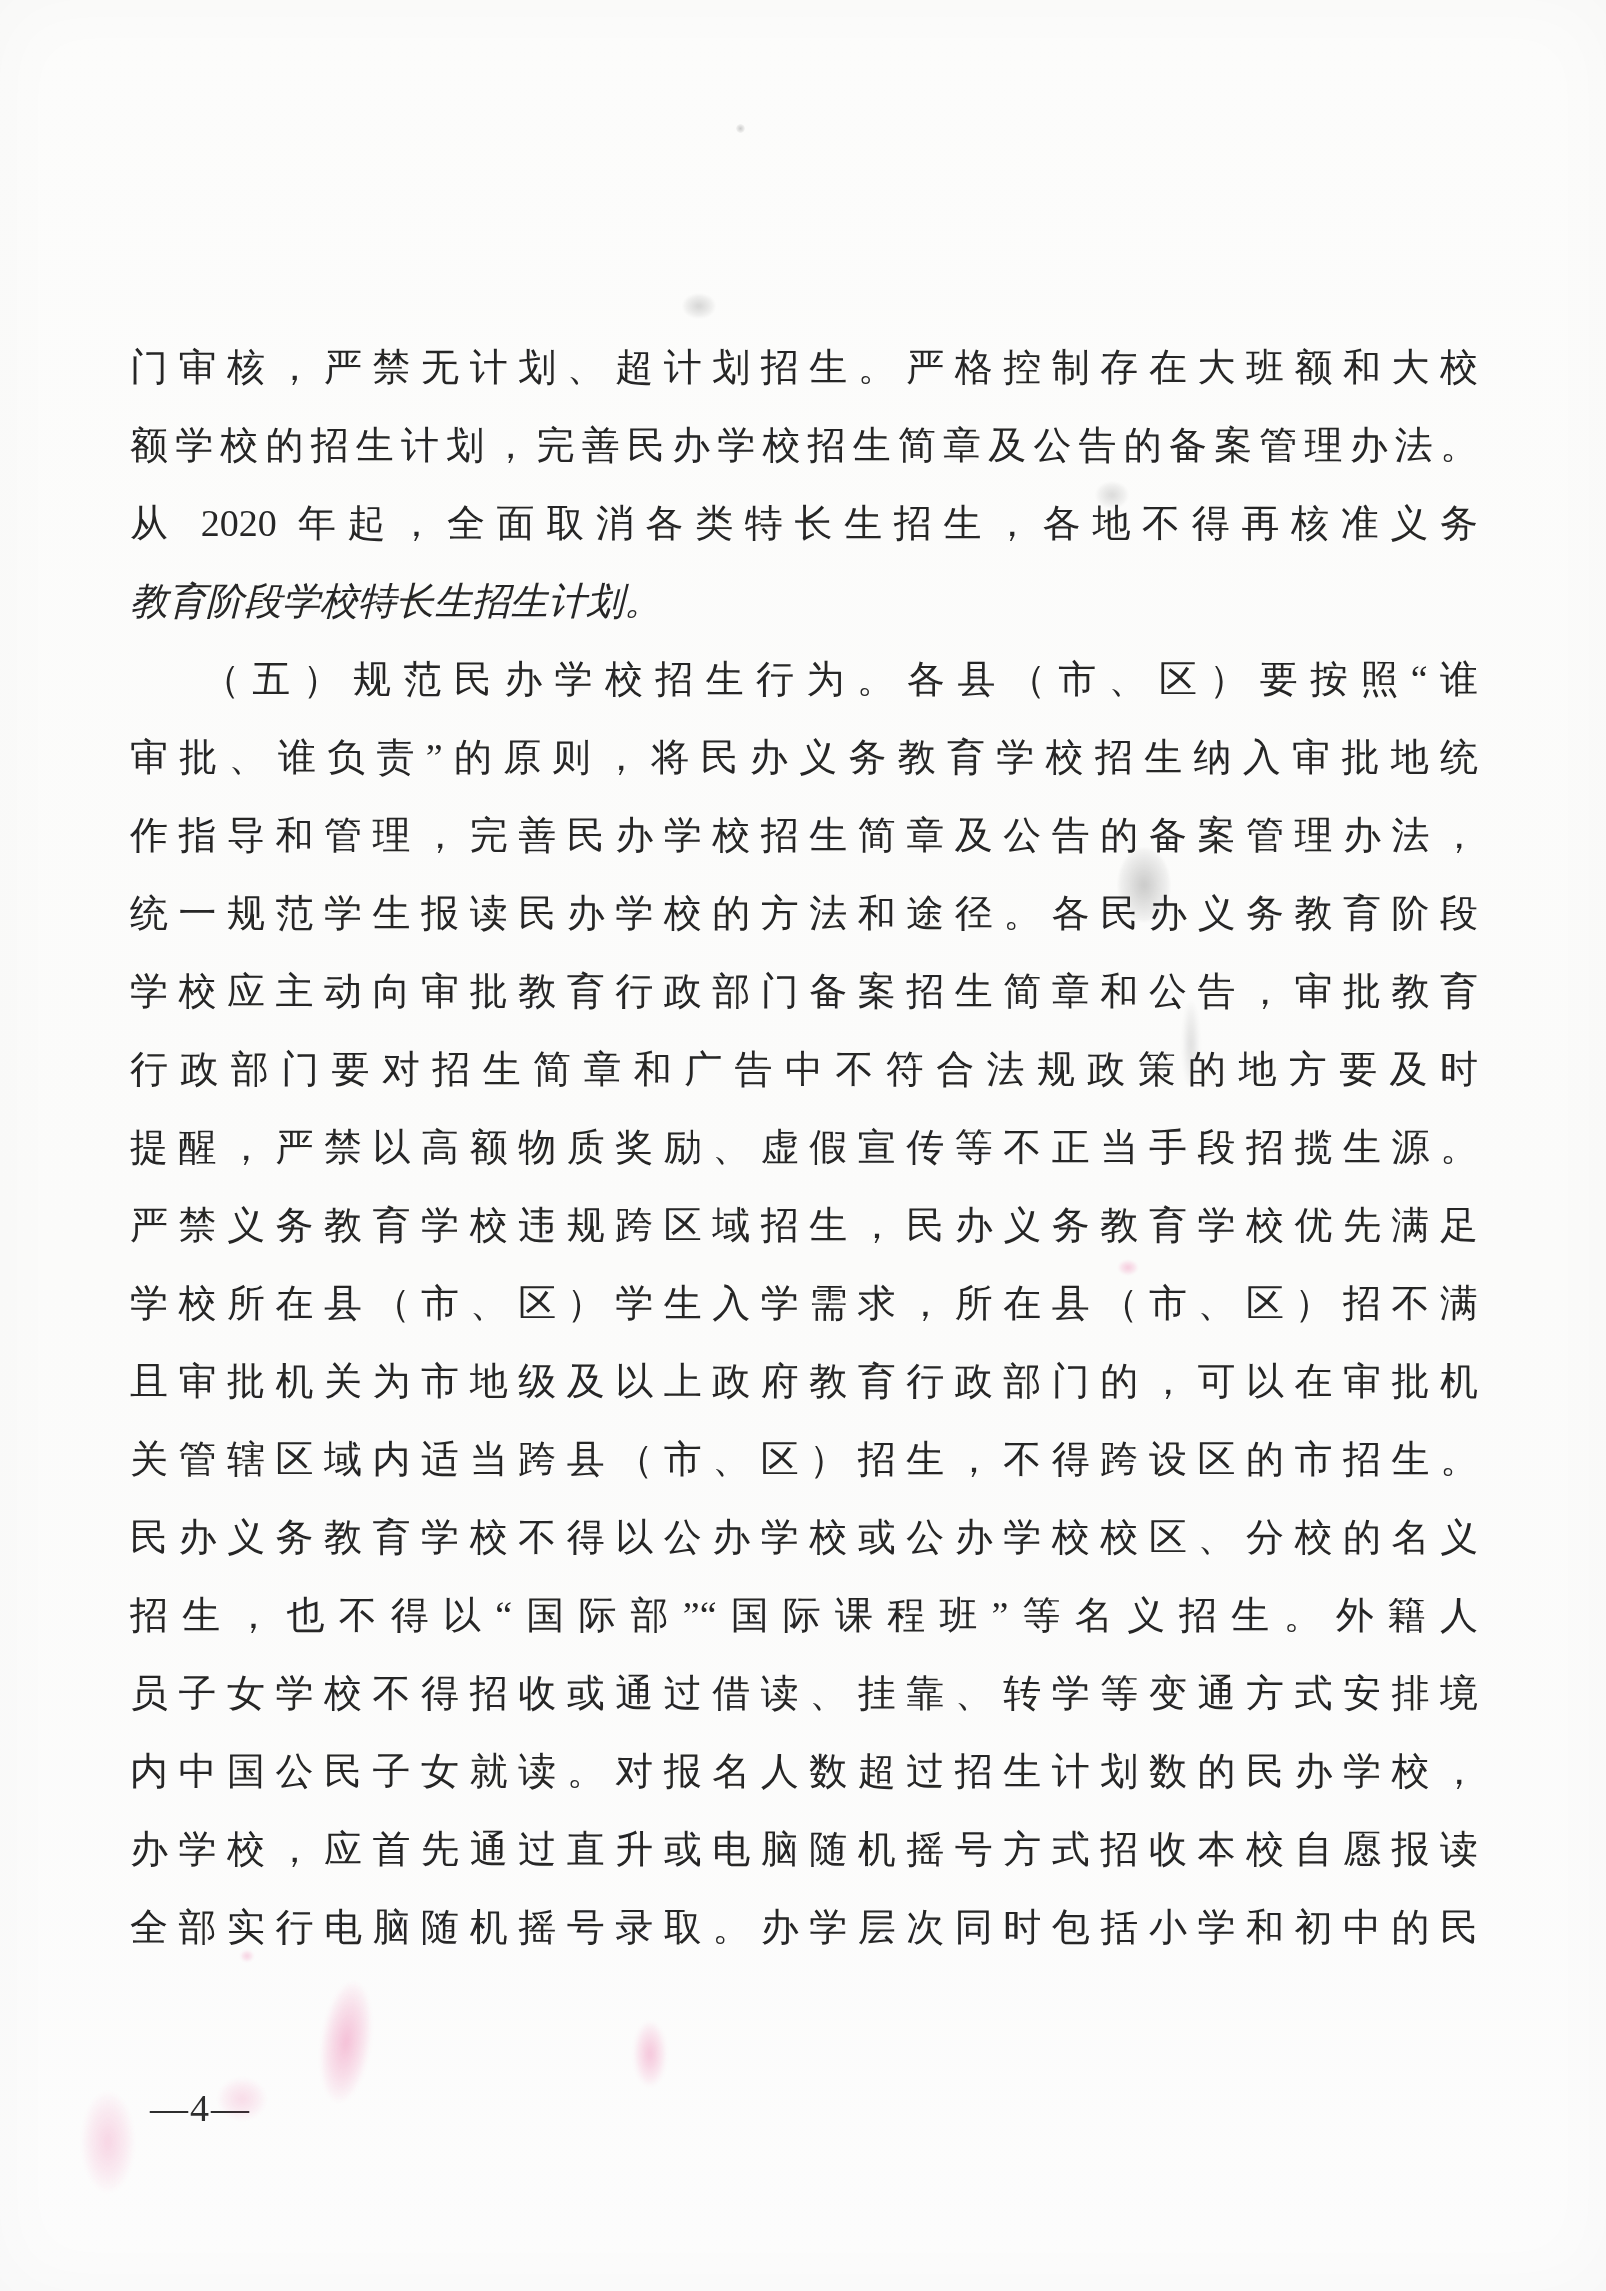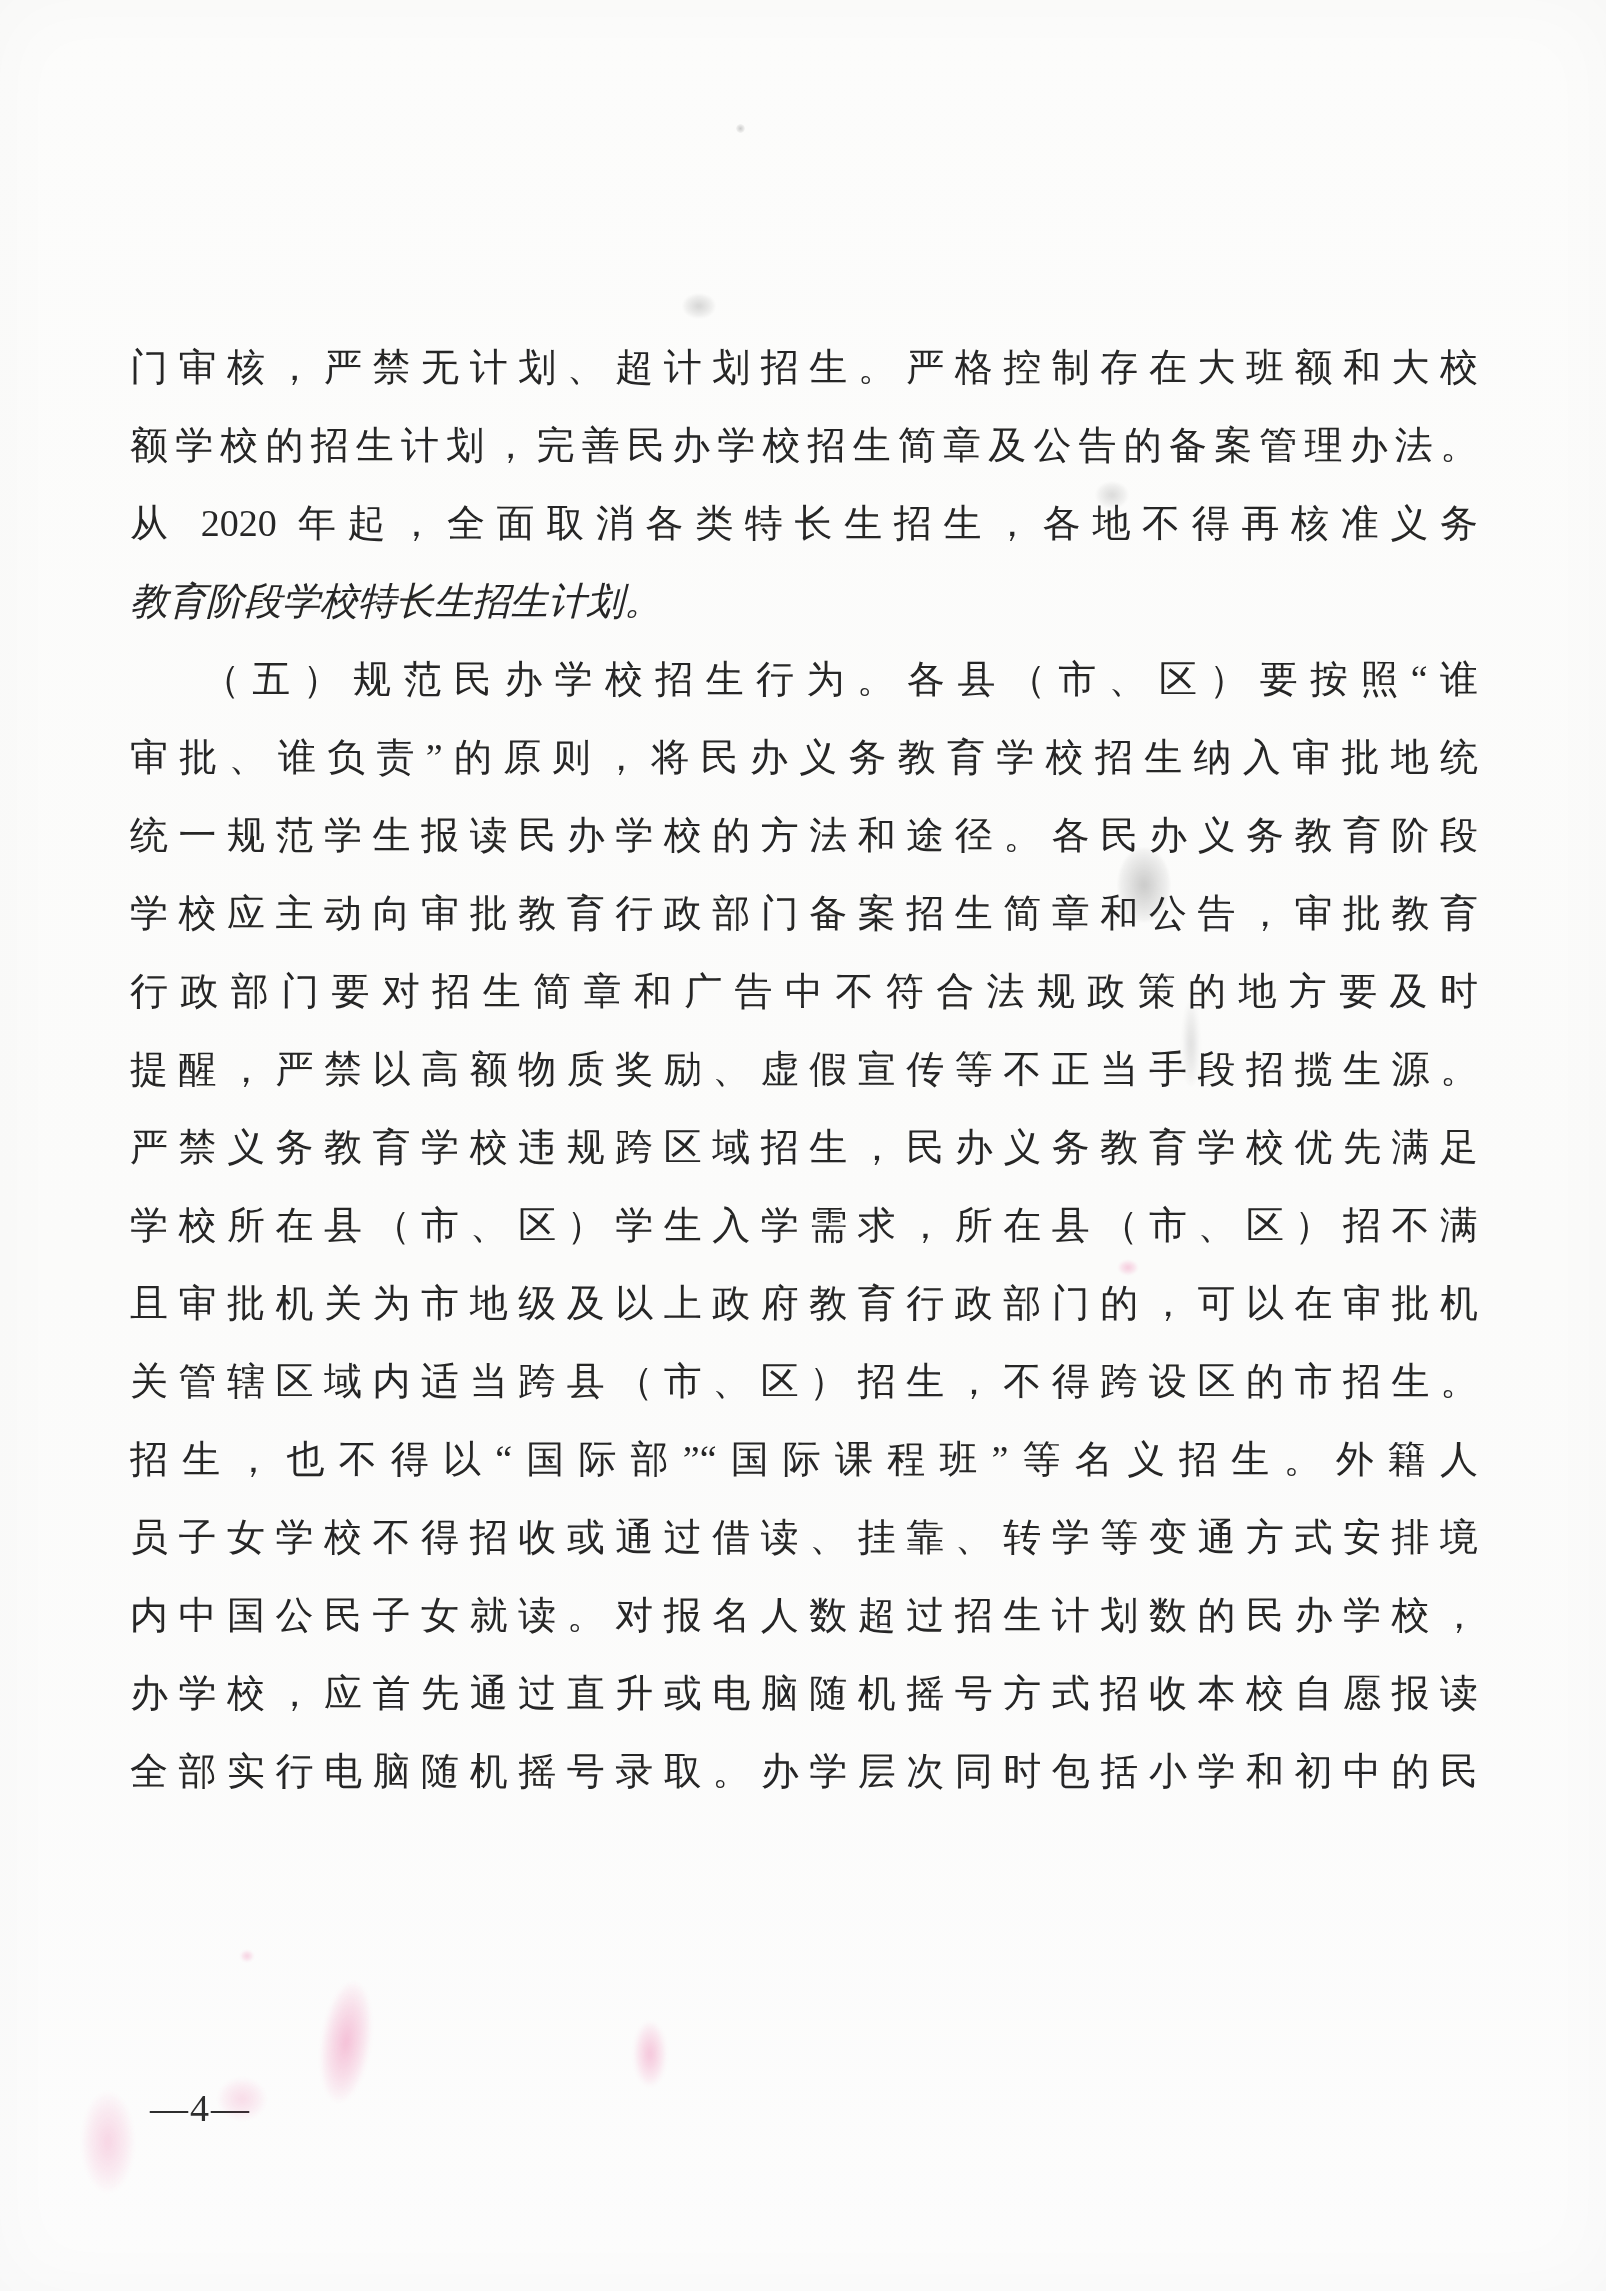--- a/index.html
+++ b/index.html
@@ -82,28 +82,30 @@
 
 <div class="page">
 
   <div id="text-block">
       <div class="line">门审核，严禁无计划、超计划招生。严格控制存在大班额和大校</div>
       <div class="line">额学校的招生计划，完善民办学校招生简章及公告的备案管理办法。</div>
       <div class="line">从 2020 年起，全面取消各类特长生招生，各地不得再核准义务</div>
       <div class="line noj">教育阶段学校特长生招生计划。</div>
       <div class="line indent">（五）规范民办学校招生行为。各县（市、区）要按照“谁</div>
       <div class="line">审批、谁负责”的原则，将民办义务教育学校招生纳入审批地统</div>
+      <div class="line">作指导和管理，完善民办学校招生简章及公告的备案管理办法，</div>
       <div class="line">统一规范学生报读民办学校的方法和途径。各民办义务教育阶段</div>
       <div class="line">学校应主动向审批教育行政部门备案招生简章和公告，审批教育</div>
       <div class="line">行政部门要对招生简章和广告中不符合法规政策的地方要及时</div>
       <div class="line">提醒，严禁以高额物质奖励、虚假宣传等不正当手段招揽生源。</div>
       <div class="line">严禁义务教育学校违规跨区域招生，民办义务教育学校优先满足</div>
       <div class="line">学校所在县（市、区）学生入学需求，所在县（市、区）招不满</div>
       <div class="line">且审批机关为市地级及以上政府教育行政部门的，可以在审批机</div>
       <div class="line">关管辖区域内适当跨县（市、区）招生，不得跨设区的市招生。</div>
+      <div class="line">民办义务教育学校不得以公办学校或公办学校校区、分校的名义</div>
       <div class="line">招生，也不得以“国际部”“国际课程班”等名义招生。外籍人</div>
       <div class="line">员子女学校不得招收或通过借读、挂靠、转学等变通方式安排境</div>
       <div class="line">内中国公民子女就读。对报名人数超过招生计划数的民办学校，</div>
       <div class="line">办学校，应首先通过直升或电脑随机摇号方式招收本校自愿报读</div>
       <div class="line">全部实行电脑随机摇号录取。办学层次同时包括小学和初中的民</div>
     </div>
 
   <div class="footer">—4—</div>
 
   <div class="artifact pink a1"></div>

